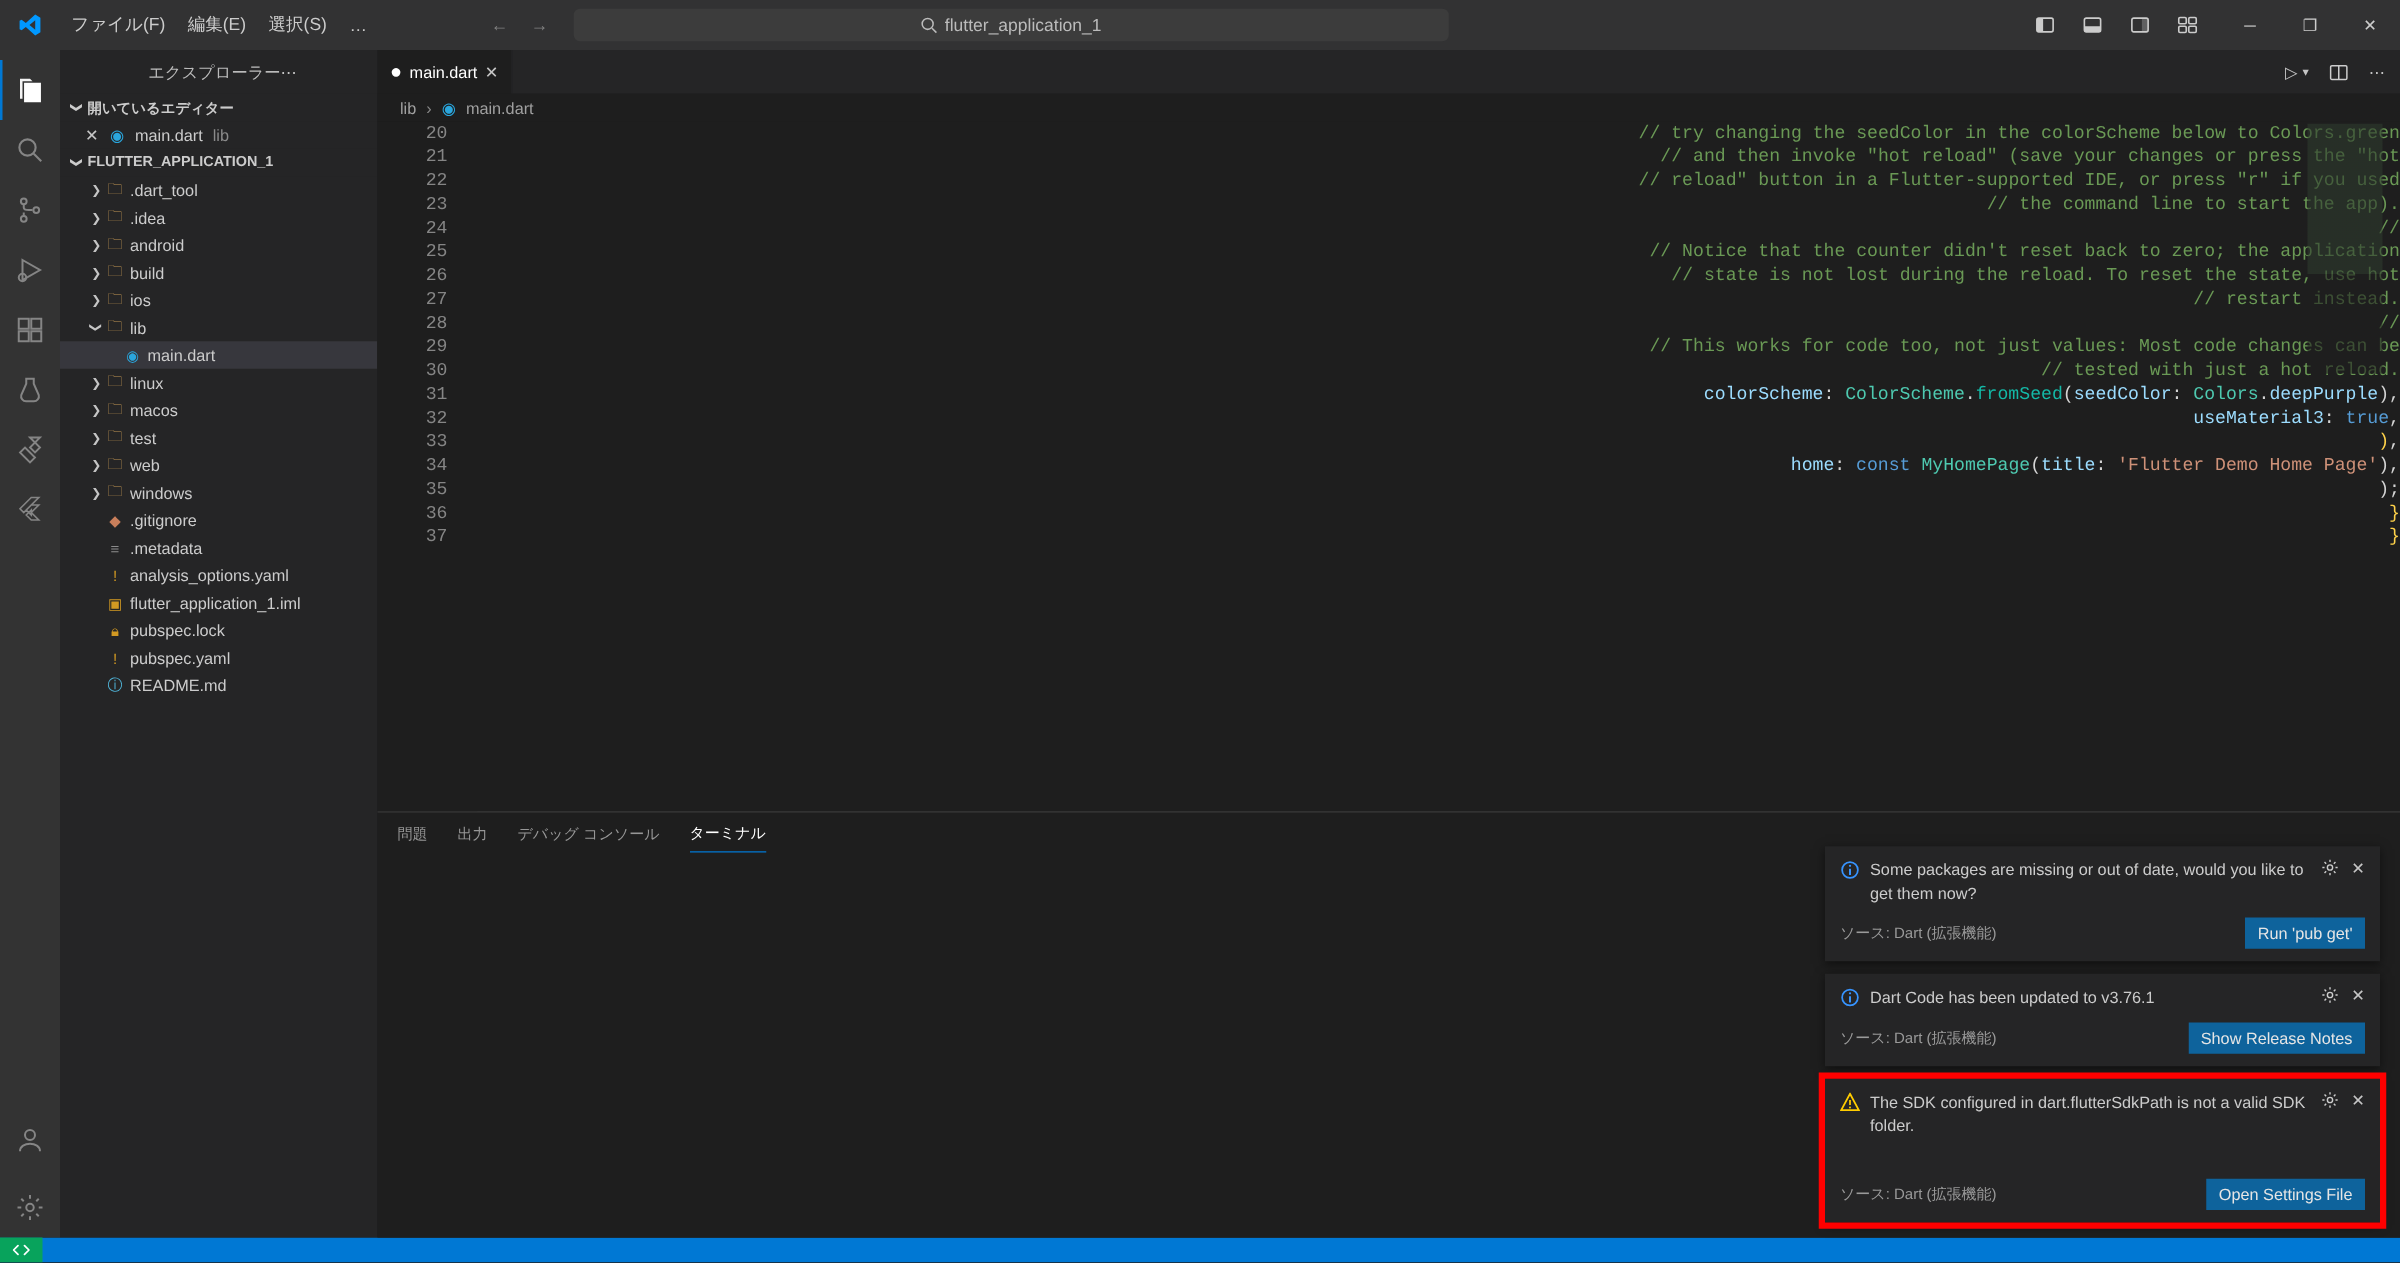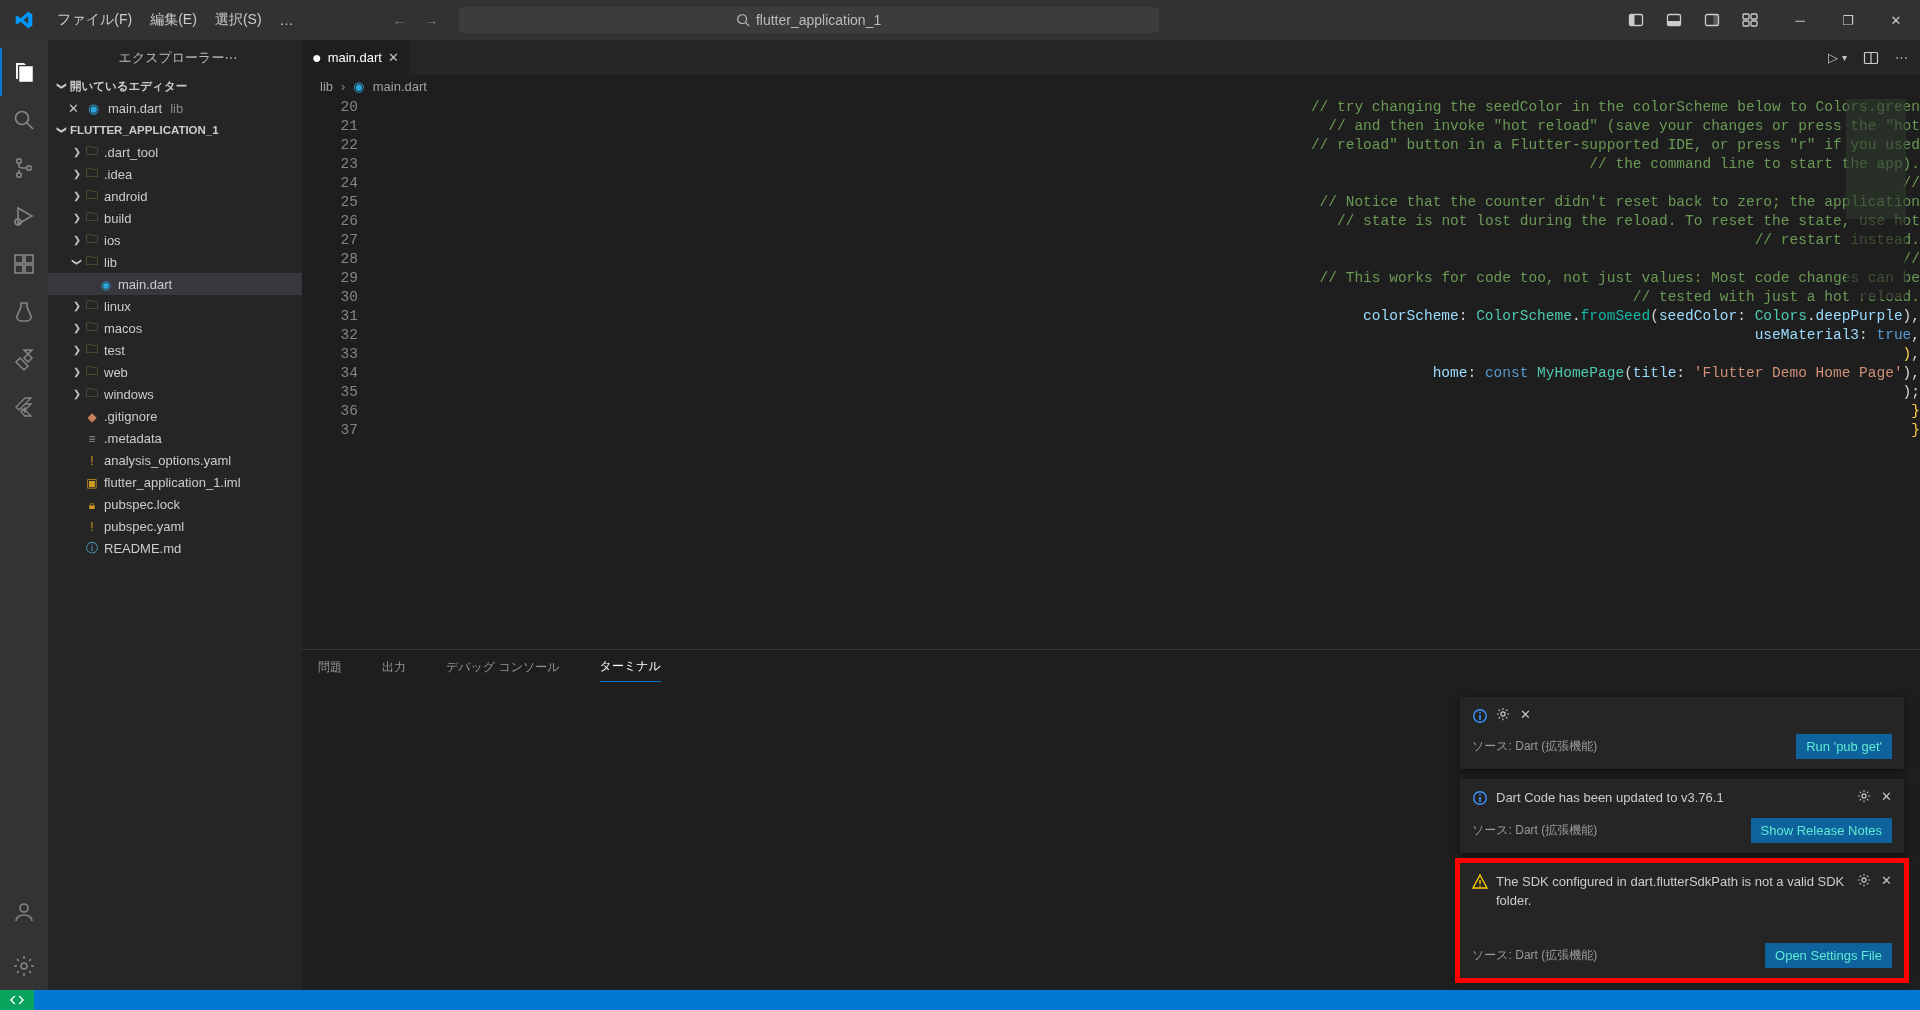--- a/index.html
+++ b/index.html
@@ -283,21 +283,21 @@
   height: 340px;
   border-top: 1px solid #3a3a3a;
   background: #1e1e1e;
   display: flex;
   flex-direction: column;
 }
 .panel-tabs {
   height: 32px;
   display: flex;
   align-items: flex-end;
-  gap: 40px;
+  gap: 24px;
   padding-left: 16px;
   font-size: 12px;
   color: #969696;
 }
 .panel-tabs .pt { padding-bottom: 6px; cursor: default; }
 .panel-tabs .pt.active { color: #ffffff; border-bottom: 1px solid #0078d4; }
 .panel-body { flex: 1; }
 
 
 .notifications {
@@ -335,21 +335,21 @@
 .notification .nctrl { display: flex; gap: 10px; color: #c5c5c5; flex: 0 0 auto; }
 .notification .nctrl span { cursor: default; }
 .notification .nfoot {
   display: flex;
   align-items: center;
   justify-content: space-between;
 }
 .notification .nsource { color: #9a9a9a; font-size: 12px; }
 .notification .nbtn {
   background: #0e639c;
-  color: #5eead4;
+  color: #e5e5e5;
   padding: 5px 10px;
   font-size: 13px;
   cursor: default;
 }
 
 
 .statusbar {
   height: 20px;
   background: #0078d4;
   display: flex;
@@ -682,20 +682,21 @@
     <div class="notifications" id="notifications">
         <div class="notification">
           <div class="nhead">
             <span class="nicon info">
               <svg width="16" height="16" viewBox="0 0 16 16">
                 <circle cx="8" cy="8" r="6.3" fill="none" stroke="#3794ff" stroke-width="1.4"></circle>
                 <line x1="8" y1="7" x2="8" y2="12" stroke="#3794ff" stroke-width="1.6"></line>
                 <circle cx="8" cy="4.6" r="0.9" fill="#3794ff"></circle>
               </svg>
             </span>
+            <span class="nmsg">Some packages are missing or out of date, would you like to get them now?</span>
             <span class="nctrl">
               <span>
                 <svg width="14" height="14" viewBox="0 0 16 16">
                   <circle cx="8" cy="8" r="2.4" fill="none" stroke="#ccc" stroke-width="1.3"></circle>
                   <path d="M8 1v2M8 13v2M1 8h2M13 8h2M3 3l1.5 1.5M11.5 11.5L13 13M13 3l-1.5 1.5M4.5 11.5L3 13" stroke="#ccc" stroke-width="1.3"></path>
                 </svg>
               </span>
               <span>✕</span>
             </span>
           </div>

